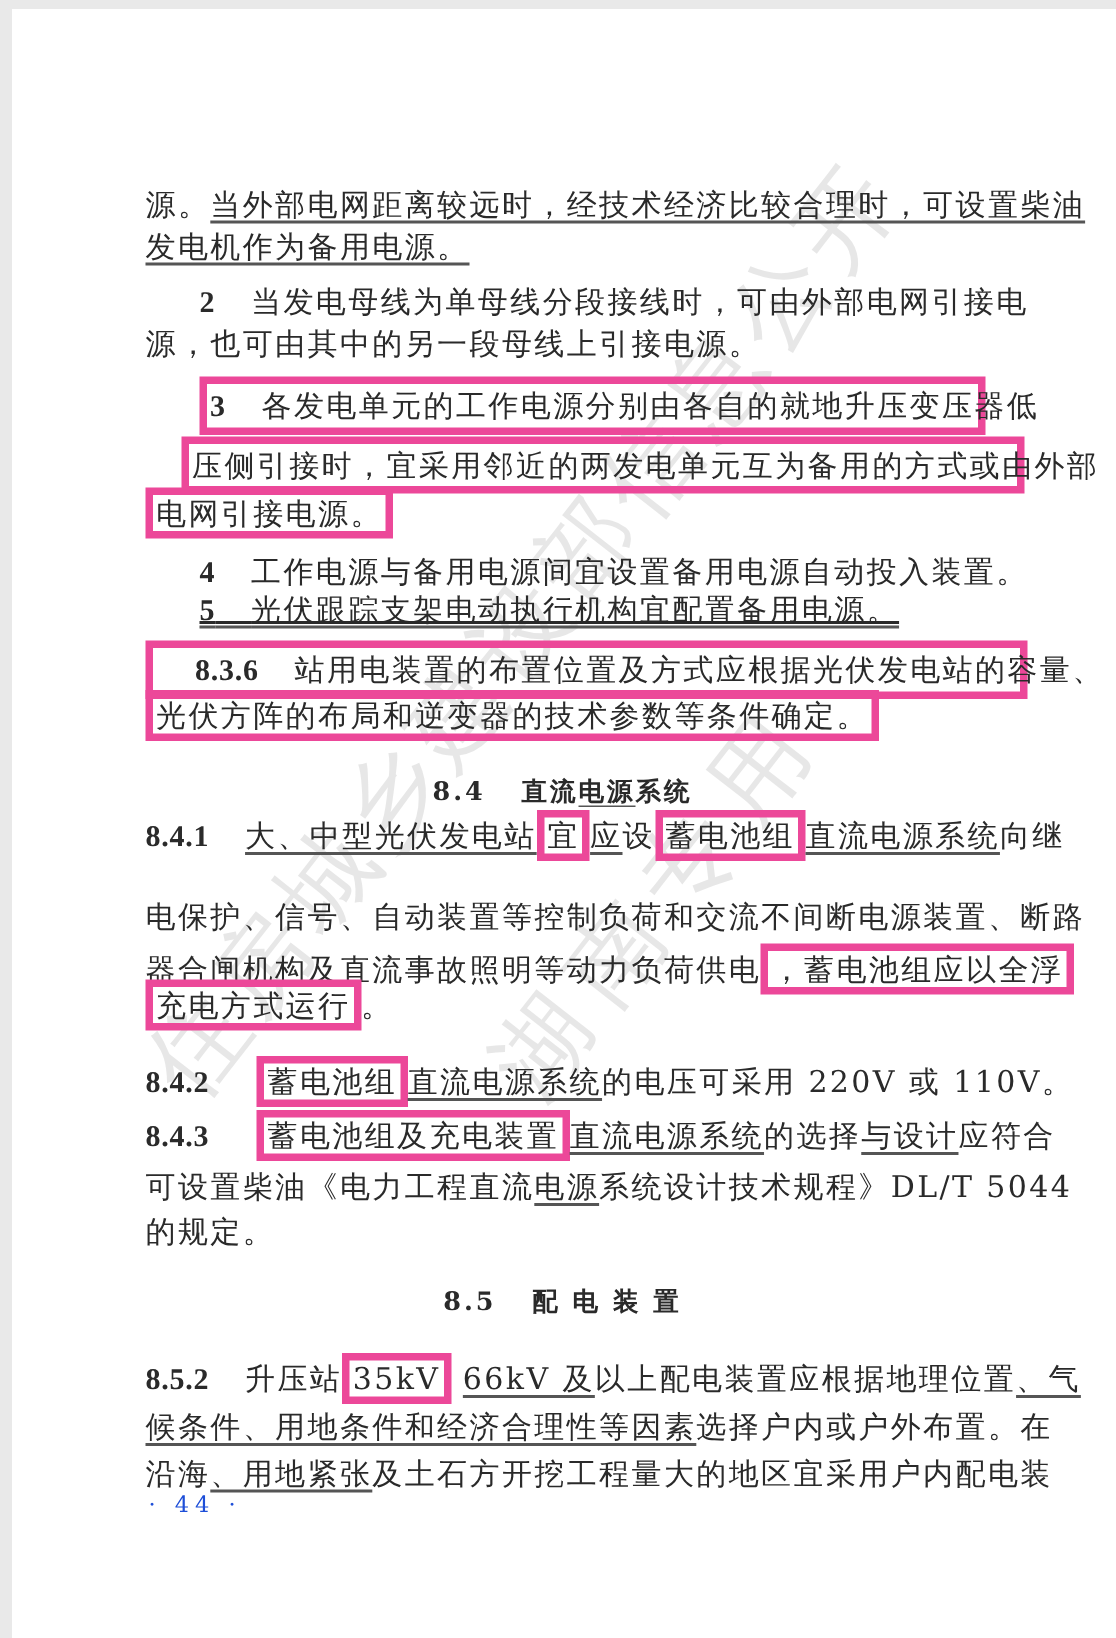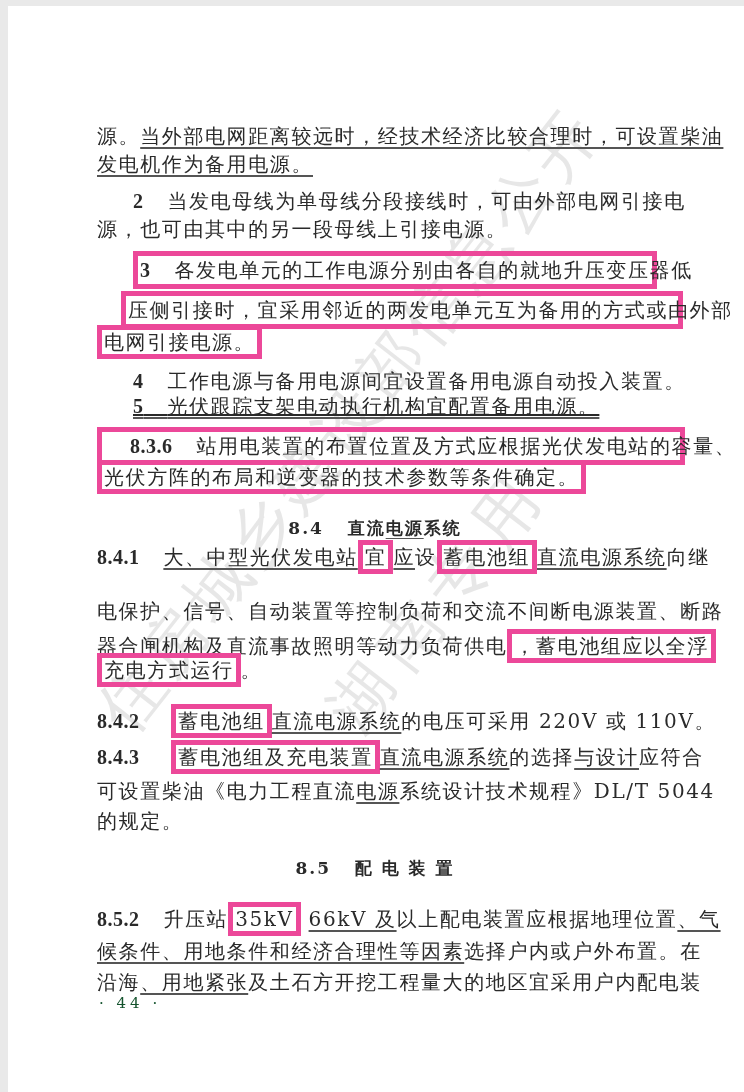--- a/index.html
+++ b/index.html
@@ -26,21 +26,21 @@
     }
     .just { width: 556px; text-align: justify; text-align-last: justify; }
     .b { font-weight: bold; font-family: "Liberation Serif", serif; letter-spacing: 0.5px; }
     .ul { text-decoration: underline; text-decoration-color: #555; text-underline-offset: 4px; }
     .box { border: 5px solid #ec4899; padding: 0 2px; }
     .heading {
       position: absolute; left: 0; width: 556px; text-align: center;
       font-size: 17px; line-height: 28px; font-weight: bold; letter-spacing: 2px;
     }
     .pagenum {
-      position: absolute; left: 0; font-size: 15px; letter-spacing: 4px; color: #14532d;
+      position: absolute; left: 0; font-size: 15px; letter-spacing: 4px; color: #1d4ed8;
     }
     .wm {
       position: absolute; font-size: 64px; color: rgba(120,120,120,0.18);
       font-family: "DejaVu Sans", sans-serif; white-space: nowrap;
       transform-origin: left top; pointer-events: none;
       letter-spacing: 6px;
     }
   </style>
 </head>
 <body>

